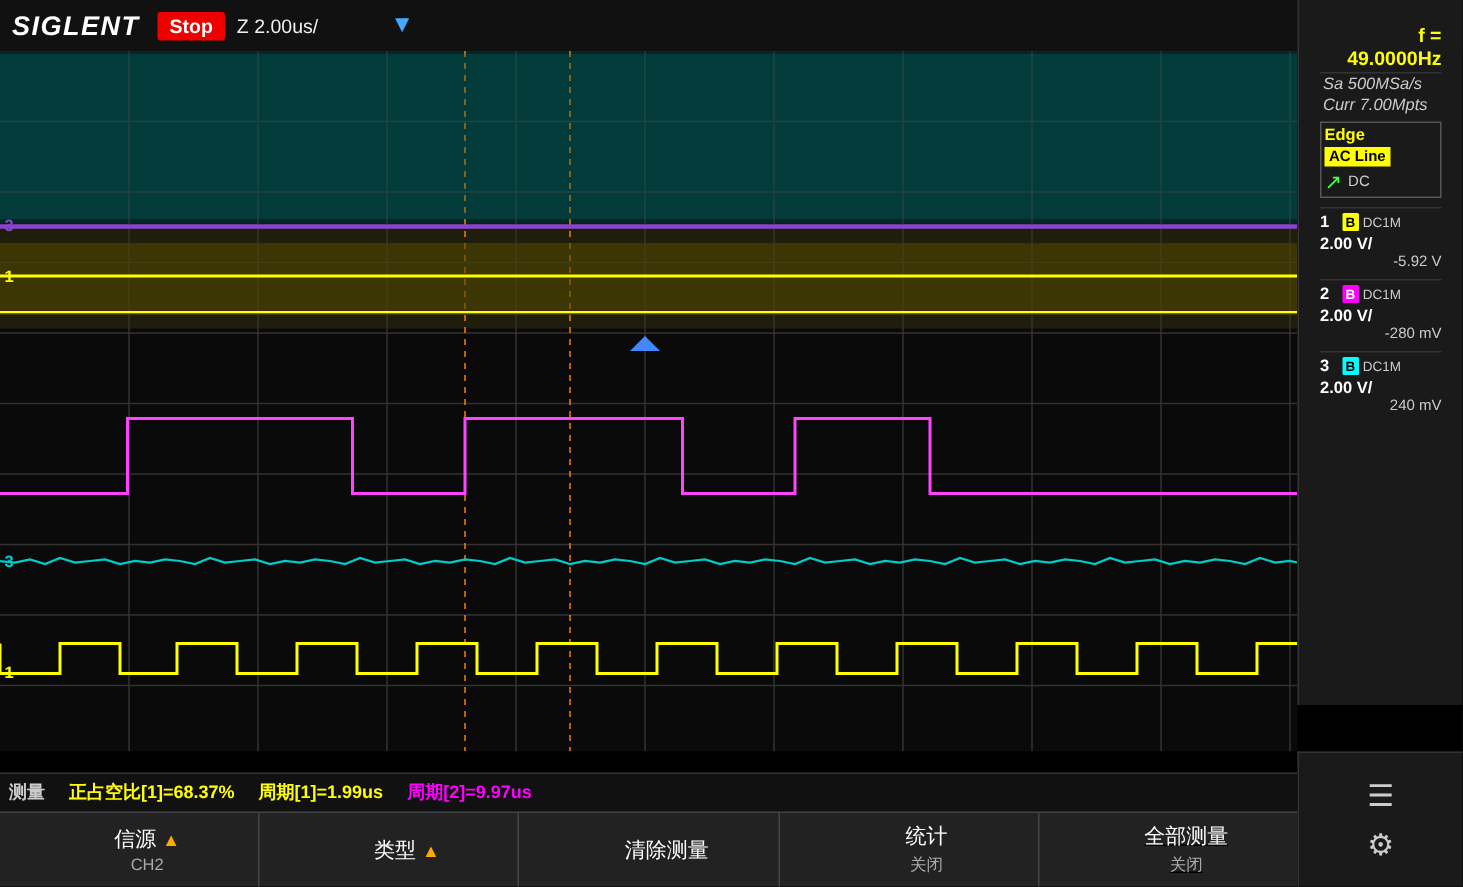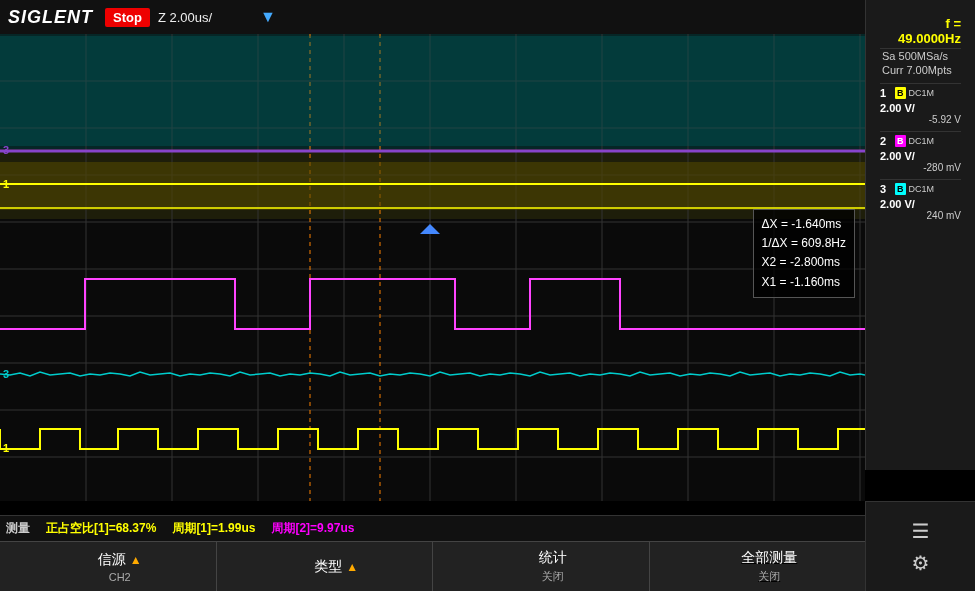--- a/index.html
+++ b/index.html
@@ -71,20 +71,21 @@
       font-size: 13px;
       font-weight: bold;
       text-align: right;
       padding: 2px 0;
       border-bottom: 1px solid #333;
     }
     .right-info-row {
       color: #ccc;
       font-size: 11px;
       padding: 1px 2px;
+      font-style: italic;
     }
     .edge-section {
       margin-top: 4px;
       border: 1px solid #555;
       padding: 2px;
     }
     .edge-title {
       color: #ff0;
       font-size: 11px;
       font-weight: bold;
@@ -302,20 +303,30 @@
   <span class="stop-badge">Stop</span>
   <span class="top-z">Z 2.00us/</span>
   <span class="top-arrow">▼</span>
 </div>
 
 <div id="right-panel">
   <div class="freq-display">f = 49.0000Hz</div>
   <div class="right-info-row">Sa 500MSa/s</div>
   <div class="right-info-row">Curr 7.00Mpts</div>
 
+  <div class="edge-section">
+    <div class="edge-title">Edge</div>
+    <div class="edge-row">
+      <span class="edge-ac">AC Line</span>
+    </div>
+    <div class="edge-row">
+      <span class="edge-symbol">↗</span>
+      <span class="edge-dc">DC</span>
+    </div>
+  </div>
 
   <div class="ch-block">
     <div class="ch-row">
       <span class="ch-num">1</span>
       <span class="ch-badge ch1-badge">B</span>
       <span class="ch-coupling">DC1M</span>
     </div>
     <div class="ch-vdiv">2.00 V/</div>
     <div class="ch-offset">-5.92 V</div>
   </div>
@@ -398,26 +409,20 @@
 
     <text x="3" y="120" fill="#8844cc" font-size="11" font-weight="bold">3</text>
 
     <text x="3" y="154" fill="#ffff00" font-size="11" font-weight="bold">1</text>
 
     <text x="3" y="344" fill="#00cccc" font-size="11" font-weight="bold">3</text>
 
     <text x="3" y="418" fill="#ffff00" font-size="11" font-weight="bold">1</text>
   </svg>
 
-  <div class="meas-box">
-    <div>ΔX = -1.640ms</div>
-    <div>1/ΔX = 609.8Hz</div>
-    <div>X2 = -2.800ms</div>
-    <div>X1 = -1.160ms</div>
-  </div>
 </div>
 
 <div id="bottom-status">
   <span class="status-label">测量</span>
   <span class="status-val-yellow">正占空比[1]=68.37%</span>
   <span class="status-val-yellow">周期[1]=1.99us</span>
   <span class="status-val-pink">周期[2]=9.97us</span>
 </div>
 
 <div id="bottom-buttons">
@@ -428,20 +433,25 @@
     </div>
     <div class="btn-sub-text">CH2</div>
   </div>
   <div class="btn-group">
     <div class="btn-row">
       <span class="btn-main-text">类型</span>
       <span class="btn-arrow">▲</span>
     </div>
   </div>
   <div class="btn-group">
+    <div class="btn-row">
+      <span class="btn-main-text">清除测量</span>
+    </div>
+  </div>
+  <div class="btn-group">
     <div class="btn-main-text">统计</div>
     <div class="btn-sub-text">关闭</div>
   </div>
   <div class="btn-group">
     <div class="btn-main-text">全部测量</div>
     <div class="btn-sub-text">关闭</div>
   </div>
 </div>
 
 <div id="right-bottom">

